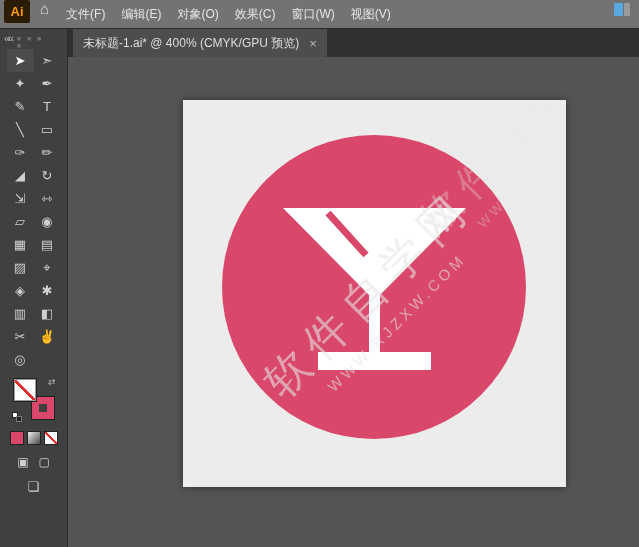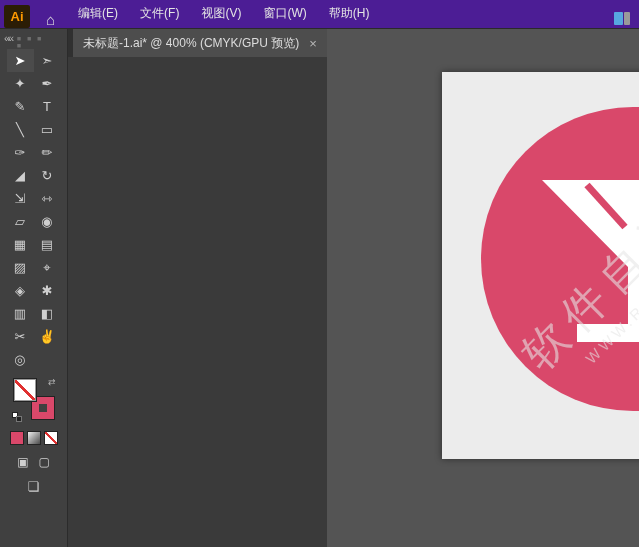--- a/index.html
+++ b/index.html
@@ -5,22 +5,22 @@
   * { box-sizing: border-box; margin: 0; padding: 0; }
   html,body { width: 639px; height: 547px; overflow: hidden; }
   body {
     font-family: "Liberation Sans", sans-serif;
     background: #3a3a3a;
     -webkit-user-select: none; user-select: none;
   }
 
   
   .menubar {
-    height: 29px; background: #4c1d95; border-bottom: 1px solid #2a2a2a;
-    display: flex; align-items: flex-end; gap: 8px; padding: 0 6px 0 4px;
+    height: 29px; background: #737373; border-bottom: 1px solid #2a2a2a;
+    display: flex; align-items: flex-start; gap: 2px; padding: 0 6px 0 4px;
   }
   .ai-logo {
     width: 26px; height: 23px; background: #2b1d05; border-radius: 2px;
     color: #ff9a00; font-weight: bold; font-size: 13px;
     display: flex; align-items: center; justify-content: center; margin-right: 4px;
   }
   .home-btn { color: #e0e0e0; font-size: 15px; padding: 0 8px 0 4px; cursor: default; }
   .menu-item {
     color: #e4e4e4; font-size: 12px; padding: 0 7px; height: 29px;
     display: flex; align-items: center; cursor: default; white-space: nowrap;
@@ -66,21 +66,21 @@
   .paint-row { display: flex; gap: 3px; margin-top: 8px; }
   .paint-btn { width: 14px; height: 14px; border: 1px solid #232323; }
   .paint-color { background: #d9486a; }
   .paint-gradient { background: linear-gradient(135deg, #f0f0f0, #4a4a4a); }
   .paint-none { background: linear-gradient(to top right, #ffffff 42%, #e03030 42%, #e03030 56%, #ffffff 56%); }
 
   .mode-row { display: flex; gap: 10px; margin-top: 10px; color: #cfcfcf; font-size: 12px; }
   .screen-mode-btn { margin-top: 10px; color: #cfcfcf; font-size: 13px; }
 
   
-  .right-col { flex: 1; display: flex; flex-direction: row; min-width: 0; }
+  .right-col { flex: 1; display: flex; flex-direction: column; min-width: 0; }
   .tabbar { height: 28px; background: #303030; display: flex; align-items: stretch; padding-left: 5px; }
   .doc-tab {
     background: #4d4d4d; color: #dcdcdc; font-size: 12px;
     display: flex; align-items: center; gap: 10px; padding: 0 10px; cursor: default;
   }
   .tab-close { color: #b8b8b8; font-size: 13px; cursor: default; }
 
   .canvas { flex: 1; position: relative; background: #545454; overflow: hidden; }
   .artboard {
     position: absolute; left: 115px; top: 43px; width: 383px; height: 387px;
@@ -100,25 +100,26 @@
     left: 88%; top: 12%; opacity: 0.55;
     transform: translate(-50%,-50%) rotate(-45deg) scale(0.9);
   }
 </style>
 </head>
 <body>
 
 <div class="menubar">
   <div class="ai-logo">Ai</div>
   <div class="home-btn">⌂</div>
+  <div class="menu-item">文件(F)</div>
   <div class="menu-item">编辑(E)</div>
-  <div class="menu-item">文件(F)</div>
+  <div class="menu-item">对象(O)</div>
+  <div class="menu-item">效果(C)</div>
+  <div class="menu-item">窗口(W)</div>
   <div class="menu-item">视图(V)</div>
-  <div class="menu-item">窗口(W)</div>
-  <div class="menu-item">帮助(H)</div>
   <div class="workspace-btn">
     <span class="pane-a"></span>
     <span class="pane-b"></span>
   </div>
 </div>
 
 <div class="main">
 
   <div class="toolbar">
     <div class="toolbar-header">

